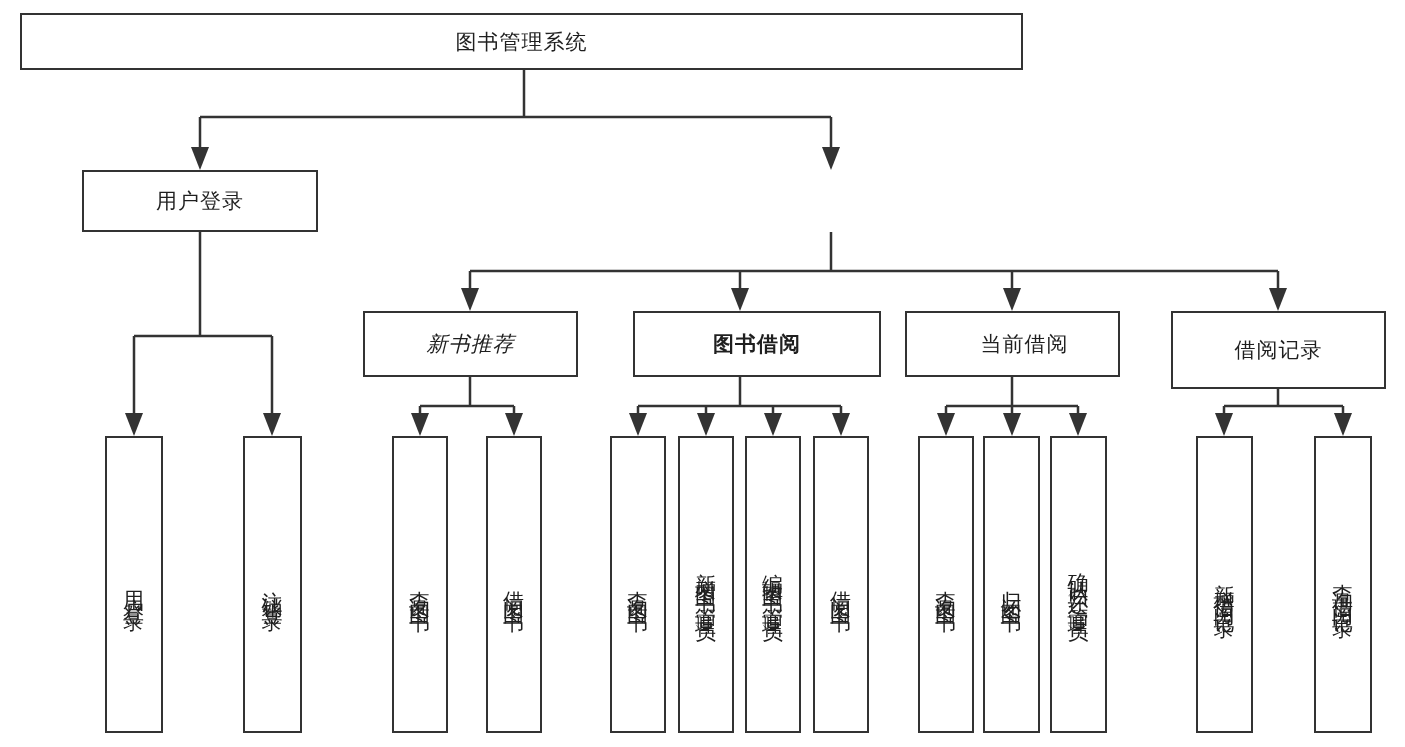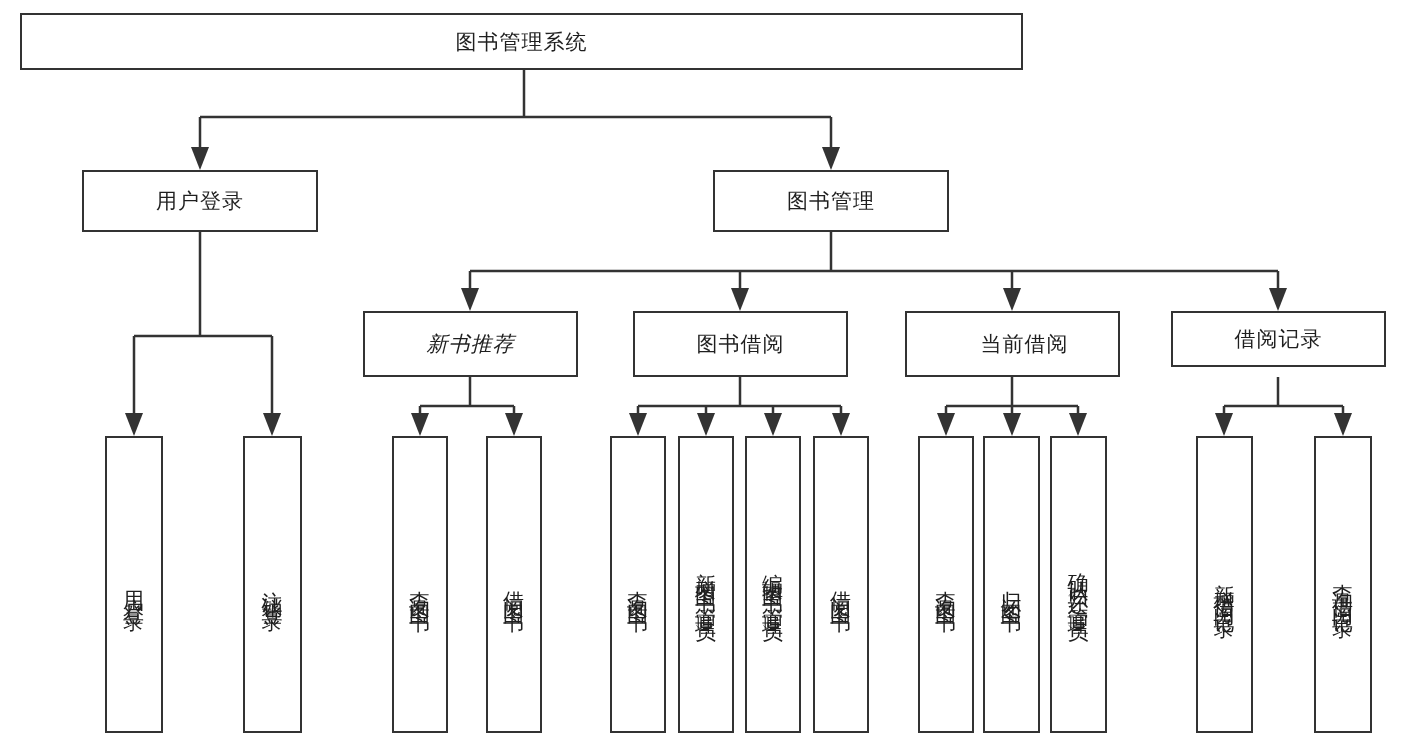--- a/index.html
+++ b/index.html
@@ -86,26 +86,25 @@
       <polygon class="arrowhead" points="1003,413 1021,413 1012,436"></polygon>
       <polygon class="arrowhead" points="1069,413 1087,413 1078,436"></polygon>
       <polygon class="arrowhead" points="1215,413 1233,413 1224,436"></polygon>
       <polygon class="arrowhead" points="1334,413 1352,413 1343,436"></polygon>
     </g>
   </svg>
 
   <div class="box" style="left:20px; top:13px; width:1003px; height:57px;">图书管理系统</div>
 
   <div class="box" style="left:82px; top:170px; width:236px; height:62px;">用户登录</div>
-  <div class="box" style="left:713px; top:170px; width:236px; height:62px;">图书管理</div>
 
   <div class="box" style="left:363px; top:311px; width:215px; height:66px;font-style:italic;">新书推荐</div>
-  <div class="box" style="left:633px; top:311px; width:215px; height:66px;">图书借阅</div>
+  <div class="box" style="left:633px; top:311px; width:248px; height:66px;font-weight:bold;">图书借阅</div>
   <div class="box" style="left:905px; top:311px; width:215px; height:66px;padding-left:24px;">当前借阅</div>
-  <div class="box" style="left:1171px; top:311px; width:215px; height:56px;">借阅记录</div>
+  <div class="box" style="left:1171px; top:311px; width:215px; height:78px;">借阅记录</div>
 
   <div class="box vbox" style="left:105px; top:436px; width:58px; height:297px;">用户登录</div>
   <div class="box vbox" style="left:243px; top:436px; width:59px; height:297px;">注销登录</div>
 
   <div class="box vbox" style="left:392px; top:436px; width:56px; height:297px;">查询图书</div>
   <div class="box vbox" style="left:486px; top:436px; width:56px; height:297px;">借阅图书</div>
 
   <div class="box vbox" style="left:610px; top:436px; width:56px; height:297px;">查询图书</div>
   <div class="box vbox" style="left:678px; top:436px; width:56px; height:297px;">新增图书（管理员）</div>
   <div class="box vbox" style="left:745px; top:436px; width:56px; height:297px;">编辑图书（管理员）</div>

